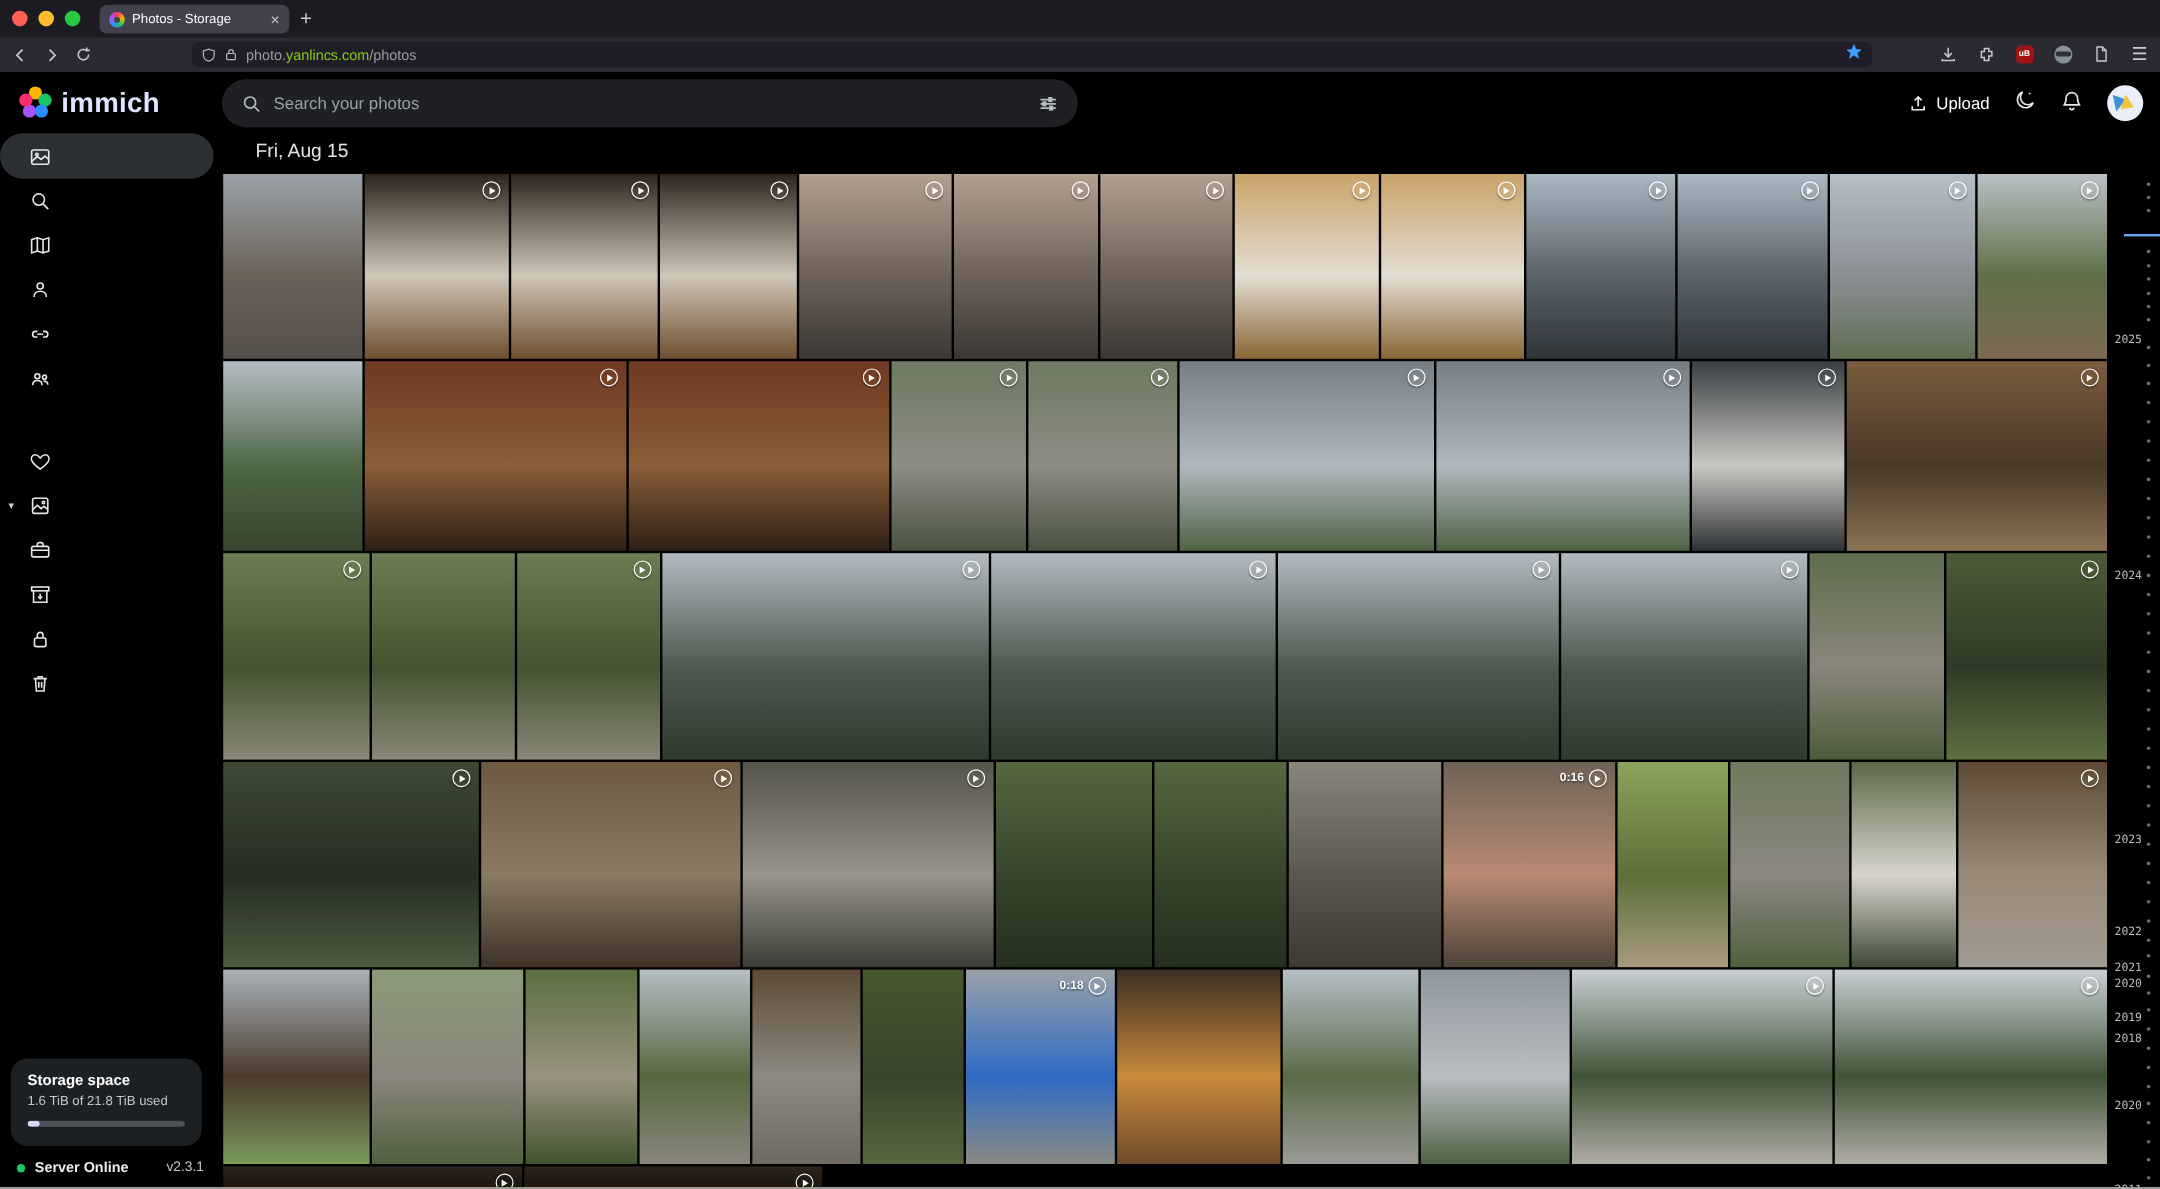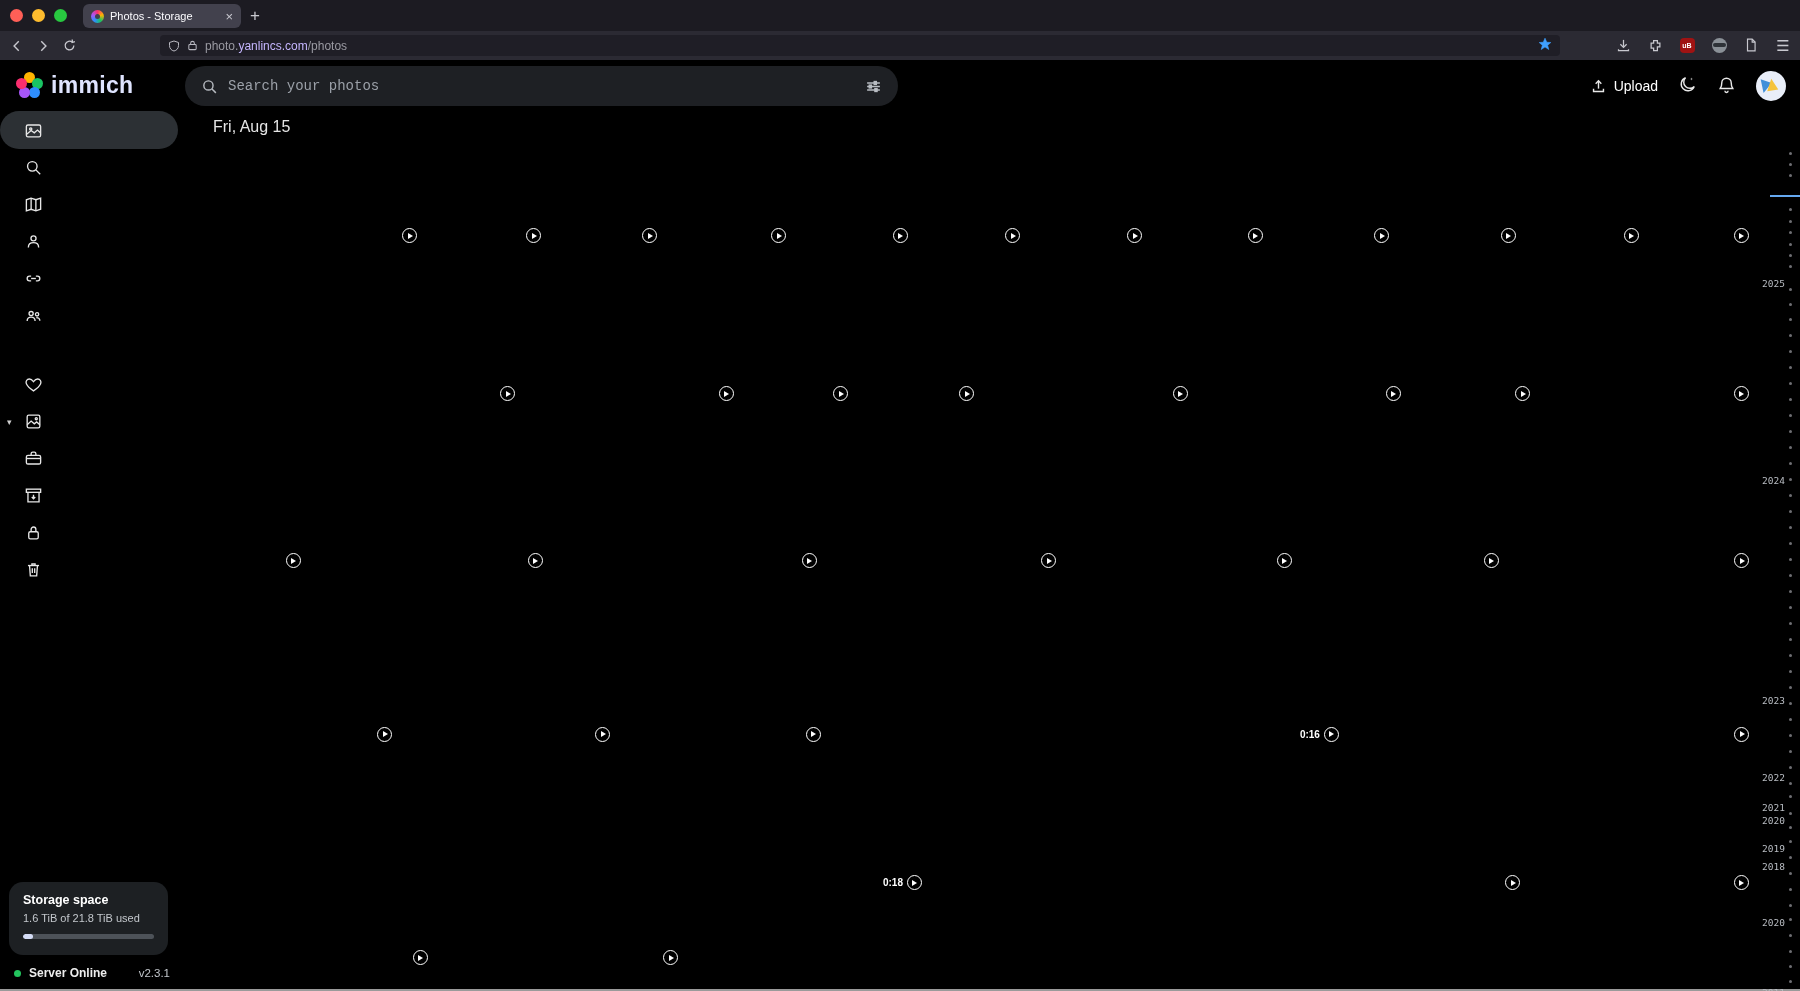--- a/index.html
+++ b/index.html
@@ -24,42 +24,42 @@
 
   #navbar { position:absolute; top:31px; left:0; width:100%; height:29px; background:#2b2a33;
             display:flex; align-items:center; }
   .nav-btn { width:26px; height:22px; display:flex; align-items:center; justify-content:center; flex:none; }
   .nav-btn svg { stroke:#c8c8cf; }
   #navbar .spacer-l { width:4px; }
   .urlbar { position:absolute; left:160px; top:4px; width:1400px; height:21px; background:#1f1e26;
             border-radius:4px; display:flex; align-items:center; padding:0 8px; gap:7px; }
   .urlbar svg { stroke:#b8b8c0; flex:none; }
   .url { font-size:12px; color:#9a9aa2; white-space:nowrap; flex:1; }
-  .u-strong { color:#c4b5fd; }
+  .u-strong { color:#84cc16; }
   .star svg { stroke:#3fa0ff; fill:#3fa0ff; }
   .nav-right { position:absolute; right:6px; top:3px; display:flex; align-items:center; gap:10px; }
   .nav-right .nbi { width:22px; height:22px; display:flex; align-items:center; justify-content:center; }
   .nbi svg { stroke:#c8c8cf; }
   .ext-ublock { width:15px; height:15px; border-radius:4px; background:#9f1313; color:#fff;
                 font-size:7px; font-weight:bold; display:flex; align-items:center; justify-content:center; }
   .ext-profile { width:15px; height:15px; border-radius:50%; background:#8a9097; position:relative; overflow:hidden; }
   .ext-profile::after { content:""; position:absolute; left:1px; right:1px; top:5px; height:4px; background:#2e3238; border-radius:2px; }
   .burger { color:#c8c8cf; font-size:15px; letter-spacing:0; line-height:1; }
 
   
   #appheader { position:absolute; top:60px; left:0; width:100%; height:51px; background:#000; }
   .logo { position:absolute; left:16px; top:12px; display:flex; align-items:center; gap:8px; }
   .flower { position:relative; width:27px; height:27px; }
   .flower i { position:absolute; width:11px; height:11px; border-radius:50%; }
   .logo-word { font-size:23px; font-weight:600; color:#dfe4ff; letter-spacing:.3px; }
   .searchbar { position:absolute; left:185px; top:6px; width:713px; height:40px; background:#1e2024;
                border-radius:20px; display:flex; align-items:center; padding:0 16px; gap:10px; }
   .searchbar svg { stroke:#b8bcc2; flex:none; }
   .searchbar input { flex:1; background:transparent; border:none; outline:none; color:#e8e8e8;
-                     font-size:14px; font-family:Liberation Mono, monospace; }
+                     font-size:14px; font-family:Liberation Sans, sans-serif; }
   .searchbar input::placeholder { color:#9ba0a8; }
   .hdr-right { position:absolute; right:14px; top:8px; display:flex; align-items:center; gap:20px; height:36px; }
   .upload-btn { display:flex; align-items:center; gap:7px; color:#fff; font-size:14px; font-weight:500; }
   .upload-btn svg, .hdr-ic svg { stroke:#e8e8e8; }
   .avatar { width:30px; height:30px; border-radius:50%; background:#e9eef8; position:relative; overflow:hidden; }
   .avatar::before { content:""; position:absolute; left:6px; top:7px; border-left:10px solid #3f8fd9;
                     border-top:6px solid transparent; border-bottom:8px solid transparent; transform:rotate(-12deg); }
   .avatar::after  { content:""; position:absolute; left:13px; top:9px; border-left:10px solid #f5c33b;
                     border-top:8px solid transparent; border-bottom:5px solid transparent; transform:rotate(18deg); }
 
@@ -78,21 +78,21 @@
   .storage-track { margin-top:10px; height:5px; border-radius:3px; background:#4d5258; overflow:hidden; }
   .storage-fill { height:100%; border-radius:3px; background:#d4dcf5; }
   .server-row { position:absolute; left:14px; right:14px; bottom:9px; display:flex; align-items:center; }
   .server-dot { width:7px; height:7px; border-radius:50%; background:#23c55e; margin-right:8px; }
   .server-text { color:#ededed; font-size:12px; font-weight:600; flex:1; }
   .server-ver { color:#c3c7cc; font-size:11.5px; }
 
   
   #main { position:absolute; top:111px; left:184px; right:44px; bottom:0; background:#000; overflow:hidden; }
   .date-header { padding:7px 0 9px 29px; color:#e5e5e5; font-size:16px; font-weight:500; }
-  .grid-row { display:flex; gap:2px; margin-bottom:2px; padding-left:2px;align-items:center; }
+  .grid-row { display:flex; gap:2px; margin-bottom:2px; padding-left:2px; }
   .tile { position:relative; flex-basis:0; }
   .badge { position:absolute; top:6px; right:7px; display:flex; align-items:center; gap:4px;
            color:#fff; font-size:10px; font-weight:600; text-shadow:0 1px 2px rgba(0,0,0,.7); }
   .ring { width:15px; height:15px; border:1.5px solid #fff; border-radius:50%;
           display:flex; align-items:center; justify-content:center;
           box-shadow:0 1px 2px rgba(0,0,0,.45); }
   .ring::after { content:""; border-left:5px solid #fff; border-top:3px solid transparent;
                  border-bottom:3px solid transparent; margin-left:1px; }
 
   
@@ -531,21 +531,21 @@
           </div>
           <div class="tile" style="flex-grow:0.82;background:linear-gradient(180deg, #8aa45c 0%, #5c7038 55%, #a89a7e 100%)"></div>
           <div class="tile" style="flex-grow:0.88;background:linear-gradient(180deg, #6e7a5e 0%, #8c8880 55%, #4e6040 100%)"></div>
           <div class="tile" style="flex-grow:0.78;background:linear-gradient(180deg, #5c6848 0%, #d8d5cc 55%, #3e4a34 100%)"></div>
           <div class="tile" style="flex-grow:1.1;background:linear-gradient(180deg, #5e4a34 0%, #9a8a78 55%, #a09a90 100%)">
             <span class="badge">
               <span class="ring"></span>
             </span>
           </div>
         </div>
-        <div class="grid-row" style="height:122px">
+        <div class="grid-row" style="height:162px">
           <div class="tile" style="flex-grow:1.05;background:linear-gradient(180deg, #aab2b9 0%, #4a3a2c 55%, #7a9a5c 100%)"></div>
           <div class="tile" style="flex-grow:1.08;background:linear-gradient(180deg, #8a9a78 0%, #8a867c 55%, #50603e 100%)"></div>
           <div class="tile" style="flex-grow:0.8;background:linear-gradient(180deg, #5a7040 0%, #9a9282 55%, #42552f 100%)"></div>
           <div class="tile" style="flex-grow:0.8;background:linear-gradient(180deg, #b5bec5 0%, #55683f 55%, #8a867c 100%)"></div>
           <div class="tile" style="flex-grow:0.77;background:linear-gradient(180deg, #5c4a36 0%, #8d8a80 55%, #6e6a60 100%)"></div>
           <div class="tile" style="flex-grow:0.72;background:linear-gradient(180deg, #47582f 0%, #36452c 55%, #55683f 100%)"></div>
           <div class="tile" style="flex-grow:1.07;background:linear-gradient(180deg, #9aa2a8 0%, #2e6bc4 55%, #8a8a84 100%)">
             <span class="badge">
               <span>0:18</span>
               <span class="ring"></span>

